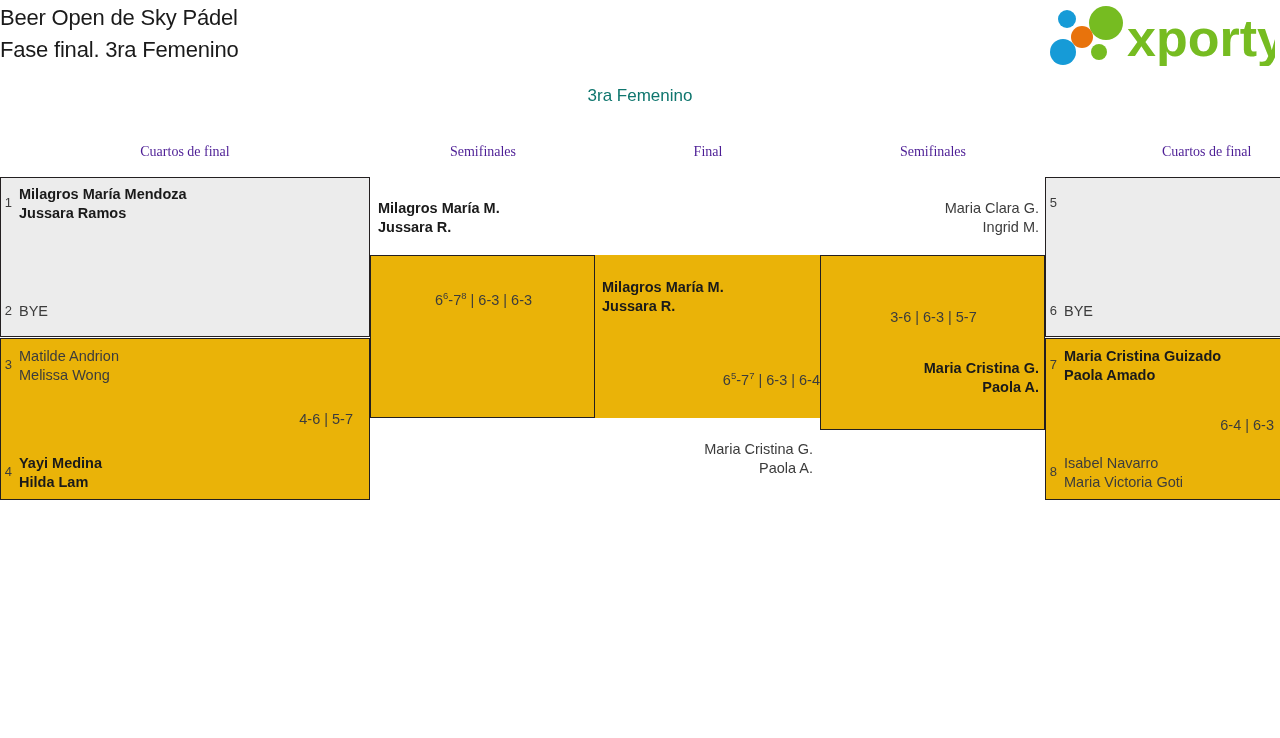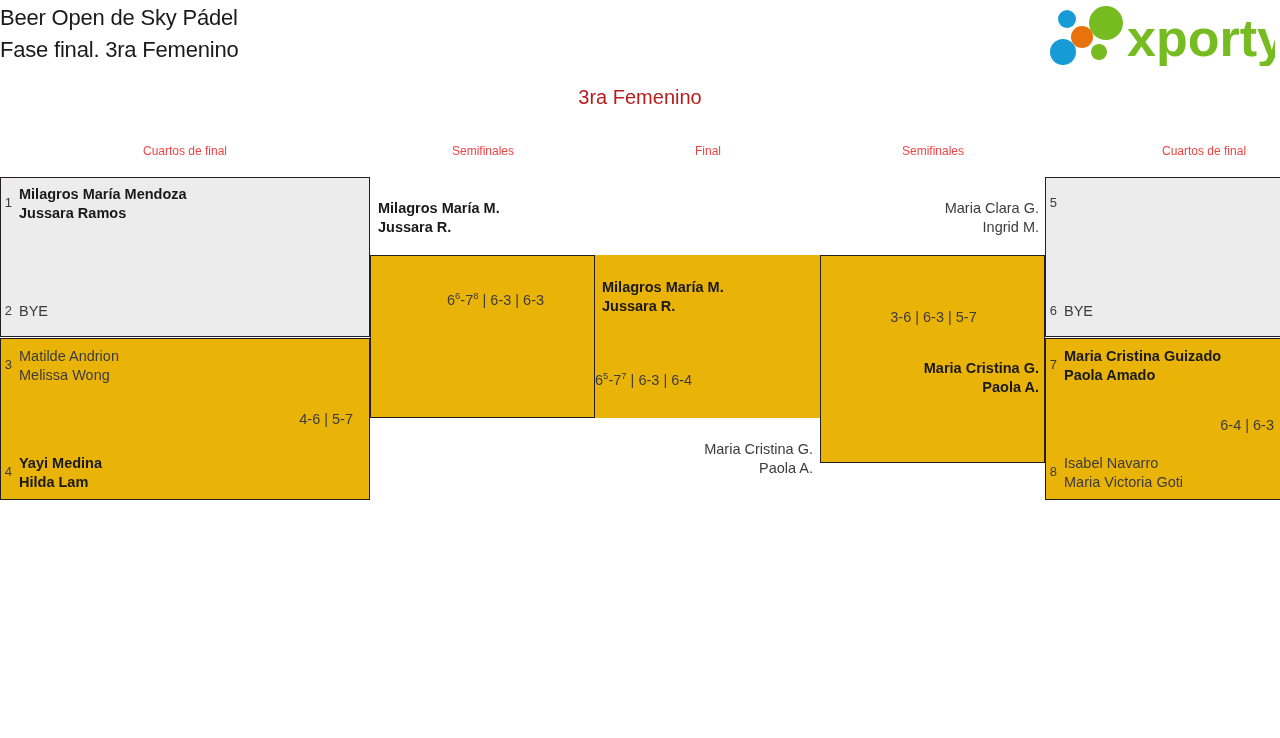--- a/index.html
+++ b/index.html
@@ -20,26 +20,26 @@
     font-weight: 400; color: #1a1a1a;
     letter-spacing: -0.2px;
     white-space: pre;
   }
   .logo { position: absolute; left: 1049px; top: 6px; width: 226px; height: 60px; }
   .logo svg { display: block; }
 
   
   .category-title {
     position: absolute; top: 86px; left: 0; width: 1280px;
-    text-align: center; font-size: 20px; color: #b91c1c;
+    text-align: center; font-size: 17px; color: #0f766e;
   }
   .round-header {
     position: absolute; top: 144px;
-    font-size: 12px; color: #ef4444;
-    text-align: center; white-space: nowrap;
+    font-size: 14px; color: #4c1d95;
+    text-align: center; white-space: nowrap; font-family: Liberation Serif, serif;
   }
 
   
   .match {
     position: absolute;
     border: 1px solid #231f20;
     background: #eab308;
   }
   .match.shaded { background: #ececec; }
 
@@ -118,40 +118,40 @@
       <span class="names">Yayi Medina
 Hilda Lam</span>
     </div>
   </div>
 
   <div class="match" style="left:370px; top:255px; width:225px; height:163px;">
     <div class="team win" style="top:-57px; left:7px;">
       <span class="names">Milagros María M.
 Jussara R.</span>
     </div>
-    <div class="score" style="left:12px; width:225px; text-align:center; top:35px;">
+    <div class="score" style="left:0; width:225px; text-align:center; top:35px;">
       <span>6</span><sup>6</sup><span>-7</span><sup>8</sup><span> | 6-3 | 6-3</span>
     </div>
   </div>
 
   <div class="match" style="left:595px; top:255px; width:225px; height:163px; border:none;">
     <div class="team win" style="top:23px; left:7px;">
       <span class="names">Milagros María M.
 Jussara R.</span>
     </div>
-    <div class="score" style="left:0; width:225px; text-align:left; top:116px;">
+    <div class="score" style="left:0; width:225px; text-align:right; top:116px;">
       <span>6</span><sup>5</sup><span>-7</span><sup>7</sup><span> | 6-3 | 6-4</span>
     </div>
     <div class="team align-right" style="top:185px; left:0; width:218px;">
       <span class="names">Maria Cristina G.
 Paola A.</span>
     </div>
   </div>
 
-  <div class="match" style="left:820px; top:255px; width:225px; height:208px;">
+  <div class="match" style="left:820px; top:255px; width:225px; height:175px;">
     <div class="team align-right" style="top:-57px; left:0; width:218px;">
       <span class="names">Maria Clara G.
 Ingrid M.</span>
     </div>
     <div class="score" style="left:0; width:225px; text-align:center; top:52px;">3-6 | 6-3 | 5-7</div>
     <div class="team win align-right" style="top:103px; left:0; width:218px;">
       <span class="names">Maria Cristina G.
 Paola A.</span>
     </div>
   </div>

